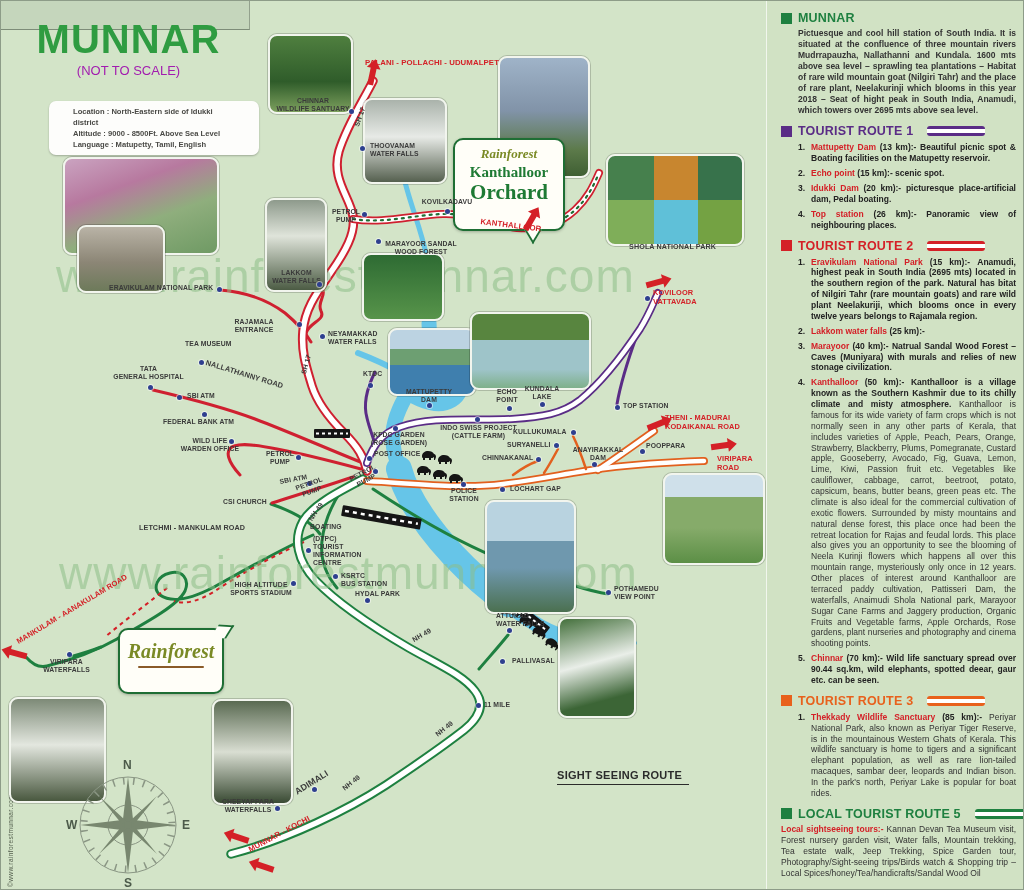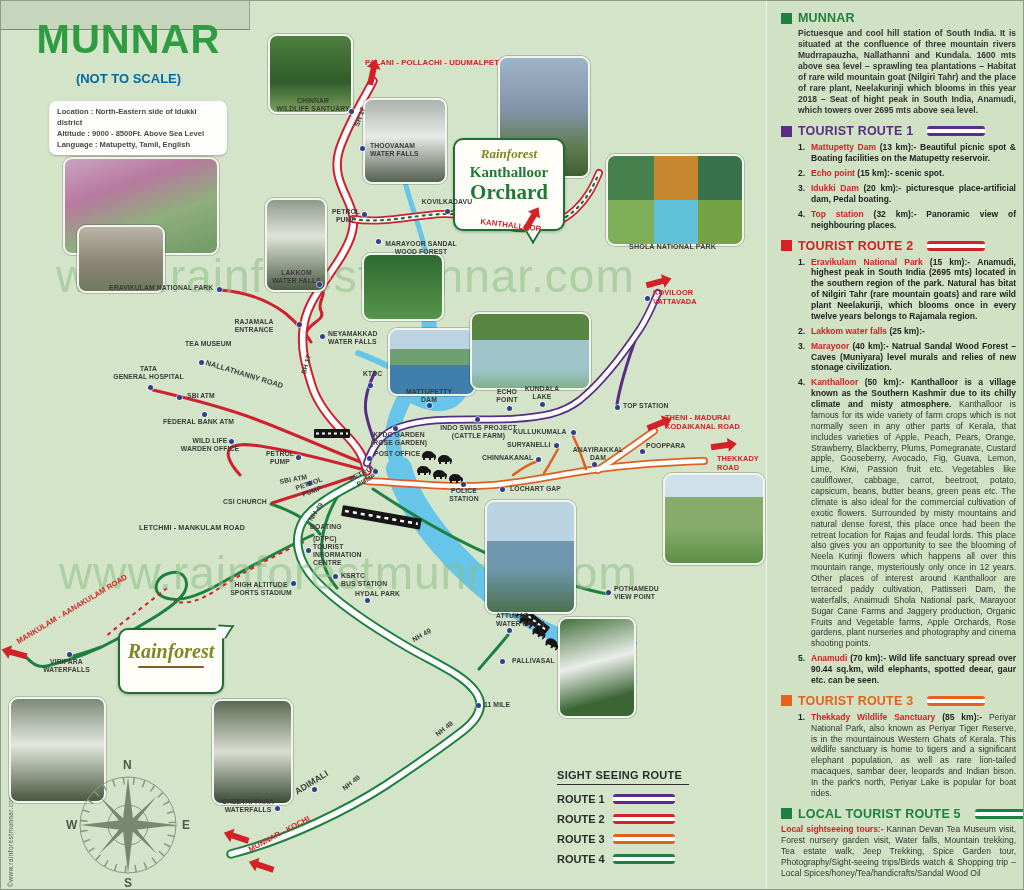--- a/index.html
+++ b/index.html
@@ -5,22 +5,22 @@
   html,body{margin:0;padding:0;background:#e8e8e4;font-family:"Liberation Sans",sans-serif;}
   .poster{position:relative;width:1024px;height:890px;background:#d3e4c8;overflow:hidden;border:1px solid #8d9c88;box-sizing:border-box;}
   .map{position:absolute;left:0;top:0;width:765px;height:890px;}
   .roads-svg{position:absolute;left:0;top:0;}
   
   .scan-edge{position:absolute;left:0;top:0;width:248px;height:28px;background:rgba(150,165,145,.22);border-bottom:1px solid #7d8c78;border-right:1px solid #93a18d;}
   
   .title-block{position:absolute;left:20px;top:18px;width:215px;text-align:center;}
   .title-main{margin:0;font-size:40px;line-height:1;font-weight:700;letter-spacing:1px;color:#2f9c41;}
   .title-sub{margin:2px 0 0;font-size:19.5px;font-weight:700;color:#1e1e1c;letter-spacing:.2px;}
-  .title-note{margin:12px;font-size:13px;font-weight:700;color:#0369a1;}
-  .info-card{position:absolute;left:48px;top:100px;width:162px;background:#fdfdfb;border-radius:7px;padding:5px 8px;box-shadow:0 1px 2px rgba(0,0,0,.25);text-align:left;}
+  .title-note{margin:4px;font-size:13px;font-weight:400;color:#a21caf;}
+  .info-card{position:absolute;left:48px;top:100px;width:162px;background:#fdfdfb;border-radius:7px;padding:5px 24px;box-shadow:0 1px 2px rgba(0,0,0,.25);text-align:left;}
   .info-card div{font-size:7.6px;font-weight:600;color:#4a4a46;line-height:1.45;}
   
   .watermark{position:absolute;font-size:46px;font-weight:400;letter-spacing:1px;color:rgba(140,190,135,.55);white-space:nowrap;}
   .copyright-vert{position:absolute;left:6px;top:886px;transform:rotate(-90deg);transform-origin:0 0;font-size:6.5px;color:#55604f;letter-spacing:.4px;}
   
   .photo{position:absolute;border:2px solid #f2f5ee;border-radius:9px;box-shadow:0 0 0 1px rgba(0,0,0,.18);}
   .ph-flowers{left:62px;top:156px;width:152px;height:94px;background:linear-gradient(160deg,#caa3c0,#b7799f 32%,#8fae7d 62%,#6f9a64);}
   .ph-tahr{left:76px;top:224px;width:84px;height:64px;background:linear-gradient(180deg,#b9b3a6,#8c8676 55%,#6d7a5a);}
   .ph-chinnar{left:267px;top:33px;width:81px;height:76px;background:linear-gradient(180deg,#4f7f3f,#2f5c2a 60%,#7da05e);}
   .ph-thoovanam{left:362px;top:97px;width:80px;height:82px;background:linear-gradient(180deg,#aab3ab,#e7eae6 45%,#55604f);}
@@ -312,21 +312,21 @@
         <div class="map-label" style="left: 566px; top: 445px; width: 62px; text-align: center;">ANAYIRAKKAL
 DAM</div>
         <div class="poi-dot" style="left: 593px; top: 463px;"></div>
         <div class="map-label" style="left: 645px; top: 441px; width: 48px;">POOPPARA</div>
         <div class="poi-dot" style="left: 641px; top: 450px;"></div>
         <div class="map-label" style="left: 652px; top: 288px; width: 55px; color: rgb(212, 32, 39); font-size: 7.4px;">KOVILOOR
 VATTAVADA</div>
         <div class="poi-dot" style="left: 646px; top: 297px;"></div>
         <div class="map-label" style="left: 664px; top: 413px; width: 88px; color: rgb(212, 32, 39); font-size: 7.4px;">THENI - MADURAI
 KODAIKANAL ROAD</div>
-        <div class="map-label" style="left: 716px; top: 454px; width: 50px; color: rgb(212, 32, 39); font-size: 7.4px;">THEKKADY
+        <div class="map-label" style="left: 716px; top: 454px; width: 50px; color: rgb(212, 32, 39); font-size: 7.4px;">VIRIPARA
 ROAD</div>
         <div class="map-label" style="left: 509px; top: 484px; width: 62px;">LOCHART GAP</div>
         <div class="poi-dot" style="left: 501px; top: 488px;"></div>
         <div class="map-label" style="left: 440px; top: 486px; width: 46px; text-align: center;">POLICE
 STATION</div>
         <div class="poi-dot" style="left: 462px; top: 483px;"></div>
         <div class="map-label" style="left: 342px; top: 478px; width: 40px; text-align: center; transform: rotate(-28deg);">PETROL
 PUMP</div>
         <div class="poi-dot" style="left: 374px; top: 470px;"></div>
         <div class="map-label" style="left: 309px; top: 522px; width: 46px;">BOATING</div>
@@ -374,38 +374,20 @@
         <div class="red-arrow" style="left: 646px; top: 421px; transform: rotate(-22deg);"></div>
         <div class="red-arrow" style="left: 710px; top: 442px; transform: rotate(-8deg);"></div>
         <div class="red-arrow" style="left: 520px; top: 218px; transform: rotate(-60deg);"></div>
         <div class="red-arrow" style="left: 8px; top: 650px; transform: rotate(195deg);"></div>
         <div class="red-arrow" style="left: 230px; top: 834px; transform: rotate(198deg);"></div>
         <div class="red-arrow" style="left: 255px; top: 863px; transform: rotate(198deg);"></div>
       </div>
 
     <div class="legend">
       <div class="legend-title">SIGHT SEEING ROUTE</div>
-      <div id="legend-rows">
-          <div class="legend-row">
-            <span class="legend-label">ROUTE 1</span>
-            <span class="legend-swatch" style="border-top-color: rgb(90, 44, 134); border-bottom-color: rgb(90, 44, 134);"></span>
-          </div>
-          <div class="legend-row">
-            <span class="legend-label">ROUTE 2</span>
-            <span class="legend-swatch" style="border-top-color: rgb(212, 32, 39); border-bottom-color: rgb(212, 32, 39);"></span>
-          </div>
-          <div class="legend-row">
-            <span class="legend-label">ROUTE 3</span>
-            <span class="legend-swatch" style="border-top-color: rgb(226, 96, 30); border-bottom-color: rgb(226, 96, 30);"></span>
-          </div>
-          <div class="legend-row">
-            <span class="legend-label">ROUTE 4</span>
-            <span class="legend-swatch" style="border-top-color: rgb(30, 128, 64); border-bottom-color: rgb(30, 128, 64);"></span>
-          </div>
-        </div>
     </div>
 
     <svg class="compass" width="126" height="132" viewBox="0 0 126 132">
       <g stroke="#8a9684" fill="none">
         <circle cx="63" cy="68" r="48"></circle>
         <circle cx="63" cy="68" r="44" stroke-width="7" stroke-dasharray="1.5 8.6"></circle>
         <circle cx="63" cy="68" r="20"></circle>
       </g>
       <g fill="#78876f">
         <path d="M63,20 L68,62 L63,68 L58,62 Z"></path>
@@ -437,35 +419,35 @@
         <section class="sb-section">
           <div class="sb-head">
             <span class="sb-square" style="background: rgb(90, 44, 134);"></span>
             <h2 class="sb-title" style="color: rgb(90, 44, 134);">TOURIST ROUTE 1</h2>
             <span class="sb-swatch" style="border-top-color: rgb(90, 44, 134); border-bottom-color: rgb(90, 44, 134);"></span>
           </div>
           <div class="rt-items">
             <div class="rt-item"><span class="rt-num">1.</span> <span class="rt-kw">Mattupetty Dam</span> <span class="rt-meta">(13 km):-</span> <span class="rt-bold">Beautiful picnic spot &amp; Boating facilities on the Matupetty reservoir.</span> </div>
             <div class="rt-item"><span class="rt-num">2.</span> <span class="rt-kw">Echo point</span> <span class="rt-meta">(15 km):-</span> <span class="rt-bold">scenic spot.</span> </div>
             <div class="rt-item"><span class="rt-num">3.</span> <span class="rt-kw">Idukki Dam</span> <span class="rt-meta">(20 km):-</span> <span class="rt-bold">picturesque place-artificial dam, Pedal boating.</span> </div>
-            <div class="rt-item"><span class="rt-num">4.</span> <span class="rt-kw">Top station</span> <span class="rt-meta">(32 km):-</span> <span class="rt-bold">Panoramic view of neighbouring places.</span> </div>
+            <div class="rt-item"><span class="rt-num">4.</span> <span class="rt-kw">Top station</span> <span class="rt-meta">(26 km):-</span> <span class="rt-bold">Panoramic view of neighbouring places.</span> </div>
           </div>
         </section>
         <section class="sb-section">
           <div class="sb-head">
             <span class="sb-square" style="background: rgb(212, 32, 39);"></span>
             <h2 class="sb-title" style="color: rgb(212, 32, 39);">TOURIST ROUTE 2</h2>
             <span class="sb-swatch" style="border-top-color: rgb(212, 32, 39); border-bottom-color: rgb(212, 32, 39);"></span>
           </div>
           <div class="rt-items">
             <div class="rt-item"><span class="rt-num">1.</span> <span class="rt-kw">Eravikulam National Park</span> <span class="rt-meta">(15 km):-</span> <span class="rt-bold">Anamudi, highest peak in South India (2695 mts) located in the southern region of the park. Natural has bitat of Nilgiri Tahr (rare mountain goats) and rare wild plant Neelakuriji, which blooms once in every twelve years belongs to Rajamala region.</span> </div>
             <div class="rt-item"><span class="rt-num">2.</span> <span class="rt-kw">Lakkom water falls</span> <span class="rt-meta">(25 km):-</span> </div>
-            <div class="rt-item"><span class="rt-num">3.</span> <span class="rt-kw">Marayoor</span> <span class="rt-meta">(40 km):-</span> <span class="rt-bold">Natrual Sandal Wood Forest – Caves (Muniyara) level murals and relies of new stonage civilization.</span> </div>
+            <div class="rt-item"><span class="rt-num">3.</span> <span class="rt-kw">Marayoor</span> <span class="rt-meta">(40 km):-</span> <span class="rt-bold">Natrual Sandal Wood Forest – Caves (Muniyara) with murals and relies of new stonage civilization.</span> </div>
             <div class="rt-item"><span class="rt-num">4.</span> <span class="rt-kw">Kanthalloor</span> <span class="rt-meta">(50 km):-</span> <span class="rt-bold">Kanthalloor is a village known as the Southern Kashmir due to its chilly climate and misty atmosphere.</span> <span class="rt-text">Kanthalloor is famous for its wide variety of farm crops which is not normally seen in any other parts of Kerala, that includes varieties of Apple, Peach, Pears, Orange, Strawberry, Blackberry, Plums, Pomegranate, Custard apple, Gooseberry, Avocado, Fig, Guava, Lemon, Lime, Kiwi, Passion fruit etc. Vegetables like cauliflower, cabbage, carrot, beetroot, potato, capsicum, beans, butter beans, green peas etc. The climate is also ideal for the commercial cultivation of exotic flowers. Surrounded by misty mountains and natural dense forest, this place once had been the retreat location for Rajas and feudal lords. This place also gives you an opportunity to see the blooming of Neela Kurinji flowers which happens all over this mountain range, mysteriously only once in 12 years. Other places of interest around Kanthalloor are terraced paddy cultivation, Pattisseri Dam, the waterfalls, Anaimudi Shola National park, Marayoor Sugar Cane Farms and Jaggery production, Organic Fruits and Vegetable farms, Apple Orchards, Rose gardens, plant nurseries and photography and cinema shooting points.</span> </div>
-            <div class="rt-item"><span class="rt-num">5.</span> <span class="rt-kw">Anamudi</span> <span class="rt-meta">(70 km):-</span> <span class="rt-bold">Wild life sanctuary spread over 90.44 sq.km, wild elephants, spotted deear, gaur etc. can be seen.</span> </div>
+            <div class="rt-item"><span class="rt-num">5.</span> <span class="rt-kw">Chinnar</span> <span class="rt-meta">(70 km):-</span> <span class="rt-bold">Wild life sanctuary spread over 90.44 sq.km, wild elephants, spotted deear, gaur etc. can be seen.</span> </div>
           </div>
         </section>
         <section class="sb-section">
           <div class="sb-head">
             <span class="sb-square" style="background: rgb(232, 97, 28);"></span>
             <h2 class="sb-title" style="color: rgb(232, 97, 28);">TOURIST ROUTE 3</h2>
             <span class="sb-swatch" style="border-top-color: rgb(232, 97, 28); border-bottom-color: rgb(232, 97, 28);"></span>
           </div>
           <div class="rt-items">
             <div class="rt-item"><span class="rt-num">1.</span> <span class="rt-kw">Thekkady Wildlife Sanctuary</span> <span class="rt-meta">(85 km):-</span> <span class="rt-text">Periyar National Park, also known as Periyar Tiger Reserve, is in the mountainous Western Ghats of Kerala. This wildlife sanctuary is home to tigers and a significant elephant population, as well as rare lion-tailed macaques, sambar deer, leopards and Indian bison. In the park's north, Periyar Lake is popular for boat rides.</span> </div>

